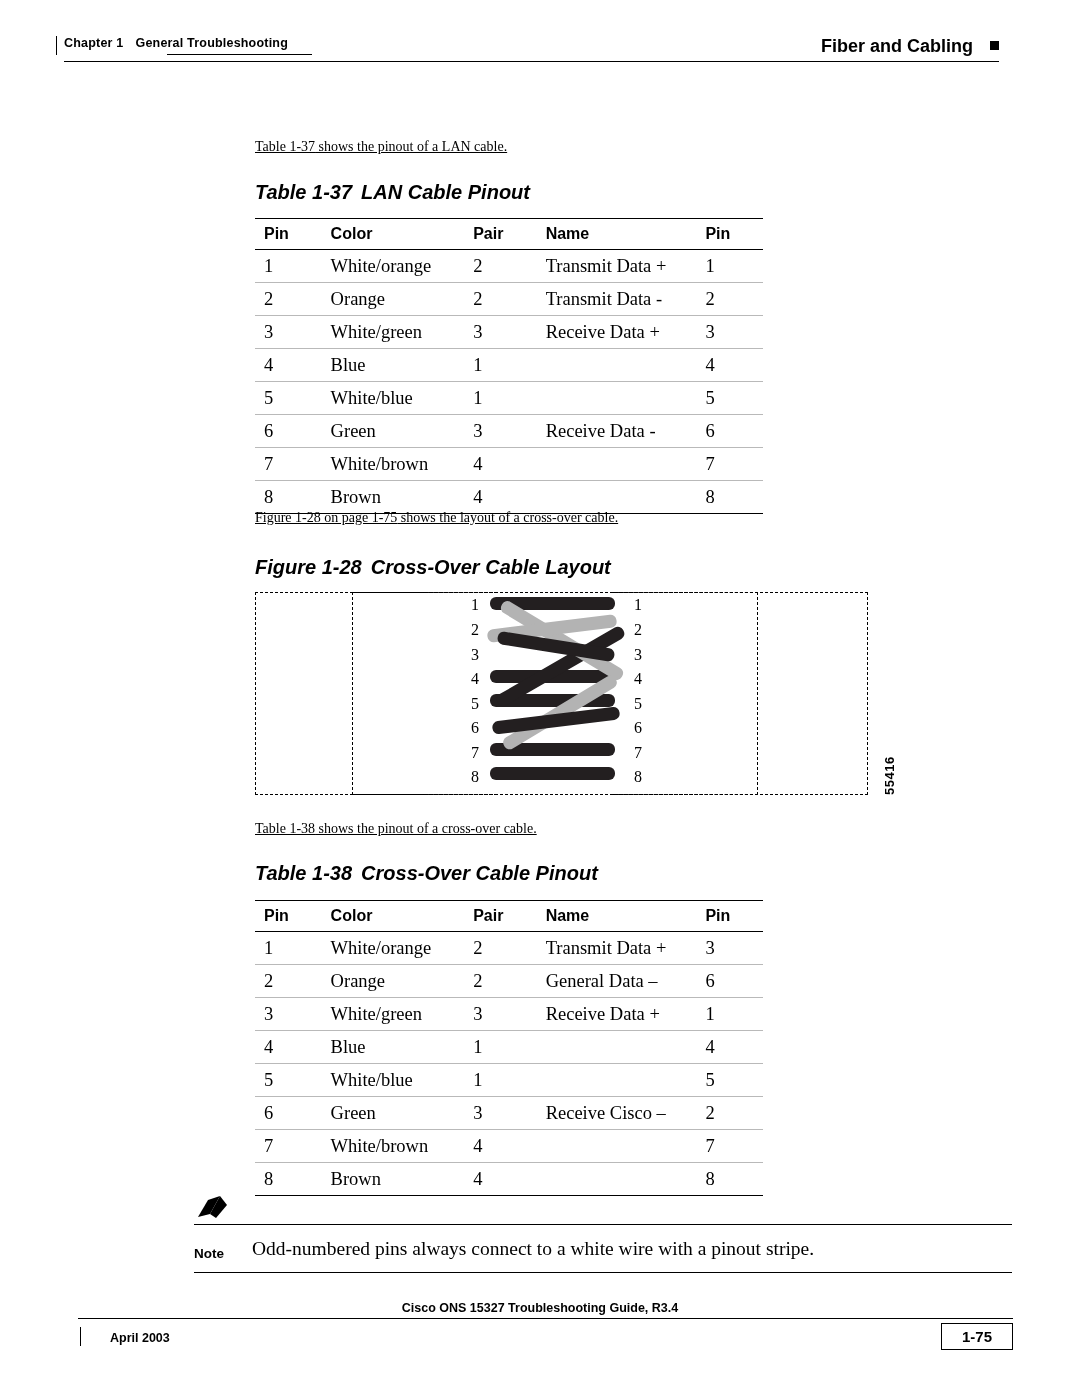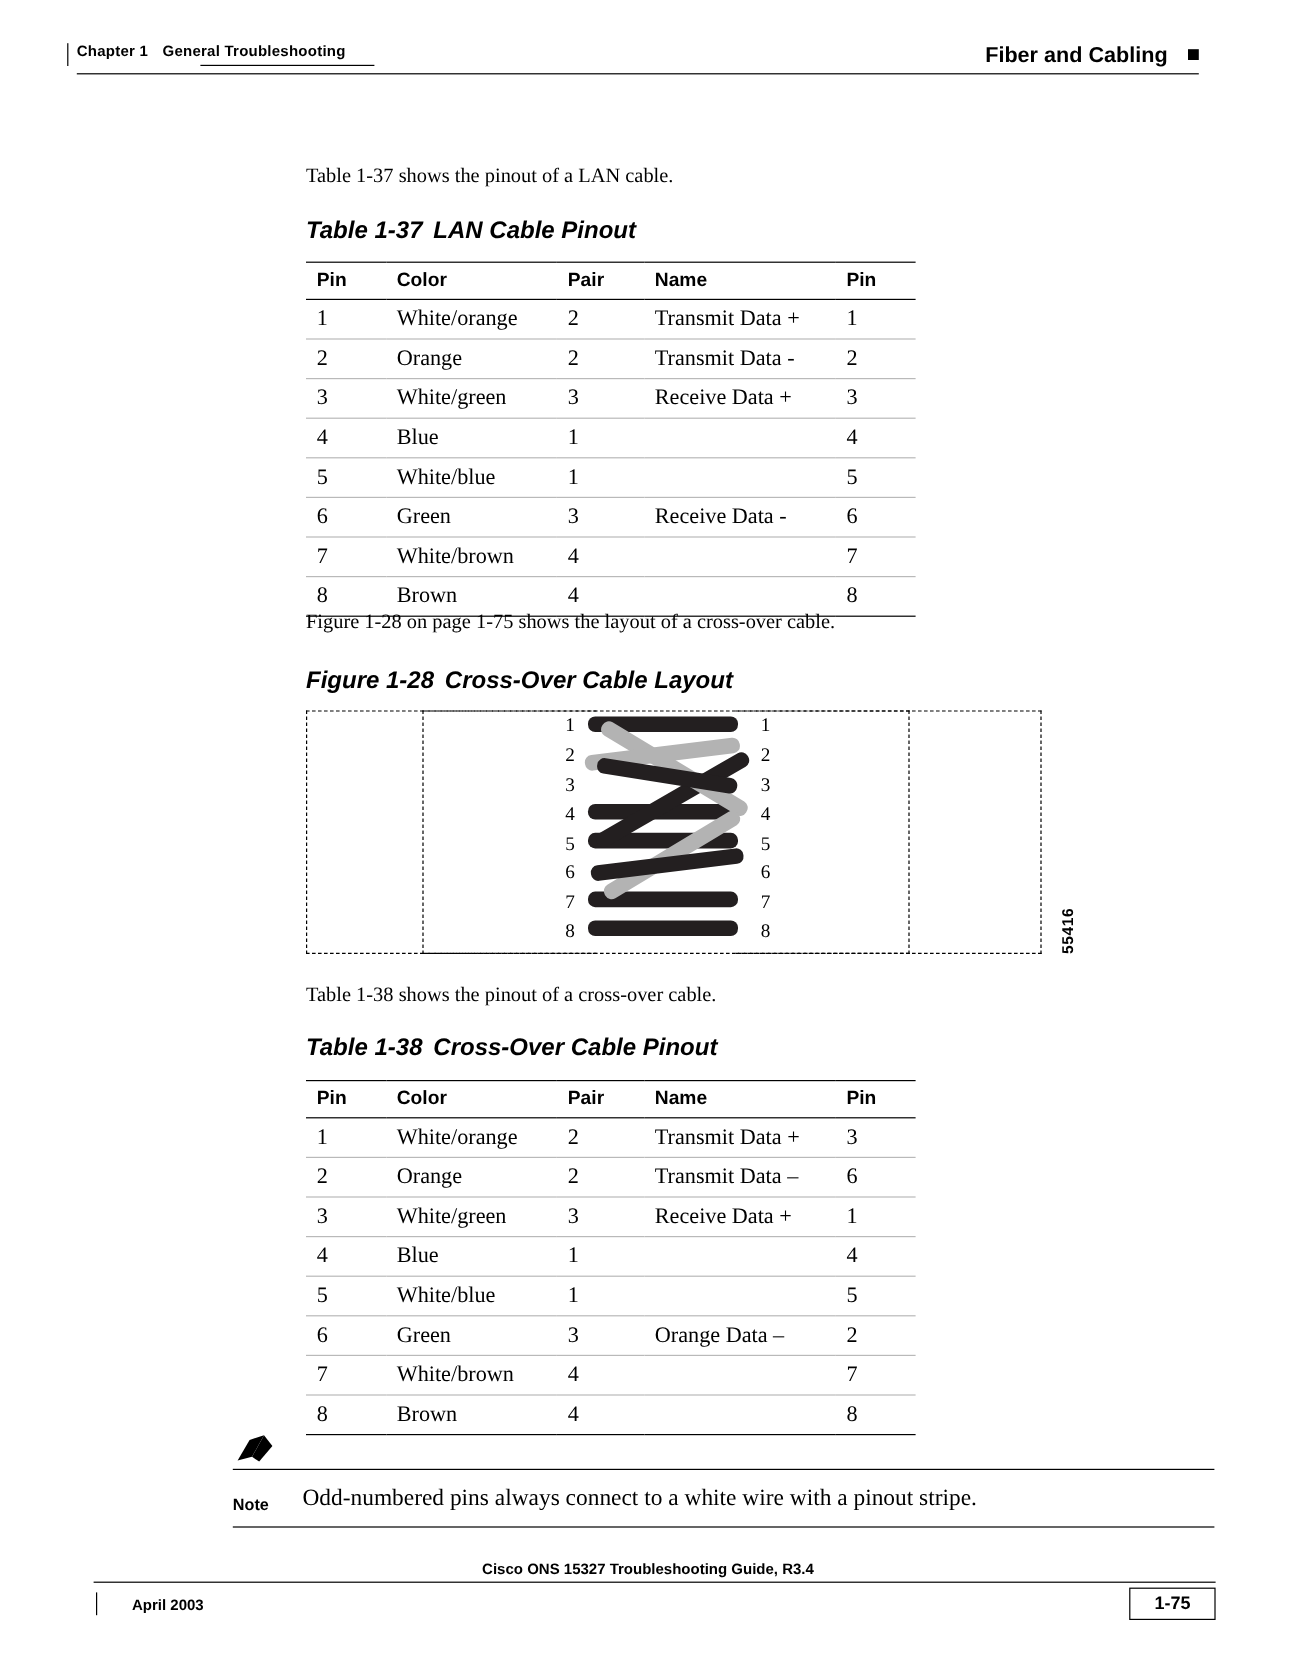--- a/index.html
+++ b/index.html
@@ -75,23 +75,24 @@
     top: 0px;
     left: -8px;
     width: 1px;
     height: 19px;
     background: #000000;
   }
 
   
   .intro-line {
     position: absolute;
-    font-size: 17px;
+    font-size: 14px;
     line-height: 25px;
     white-space: nowrap;
+    text-decoration: underline;
   }
   .xref {
     color: #000000;
   }
 
   .table-caption {
     position: absolute;
     font-family: Liberation Sans, sans-serif;
     font-style: italic;
     font-weight: bold;
@@ -408,21 +409,21 @@
       <td>1</td>
       <td>White/orange</td>
       <td>2</td>
       <td>Transmit Data +</td>
       <td>3</td>
     </tr>
     <tr>
       <td>2</td>
       <td>Orange</td>
       <td>2</td>
-      <td>Transmit Data –</td>
+      <td>General Data –</td>
       <td>6</td>
     </tr>
     <tr>
       <td>3</td>
       <td>White/green</td>
       <td>3</td>
       <td>Receive Data +</td>
       <td>1</td>
     </tr>
     <tr>
@@ -436,21 +437,21 @@
       <td>5</td>
       <td>White/blue</td>
       <td>1</td>
       <td></td>
       <td>5</td>
     </tr>
     <tr>
       <td>6</td>
       <td>Green</td>
       <td>3</td>
-      <td>Orange Data –</td>
+      <td>Receive Cisco –</td>
       <td>2</td>
     </tr>
     <tr>
       <td>7</td>
       <td>White/brown</td>
       <td>4</td>
       <td></td>
       <td>7</td>
     </tr>
     <tr class="last">

